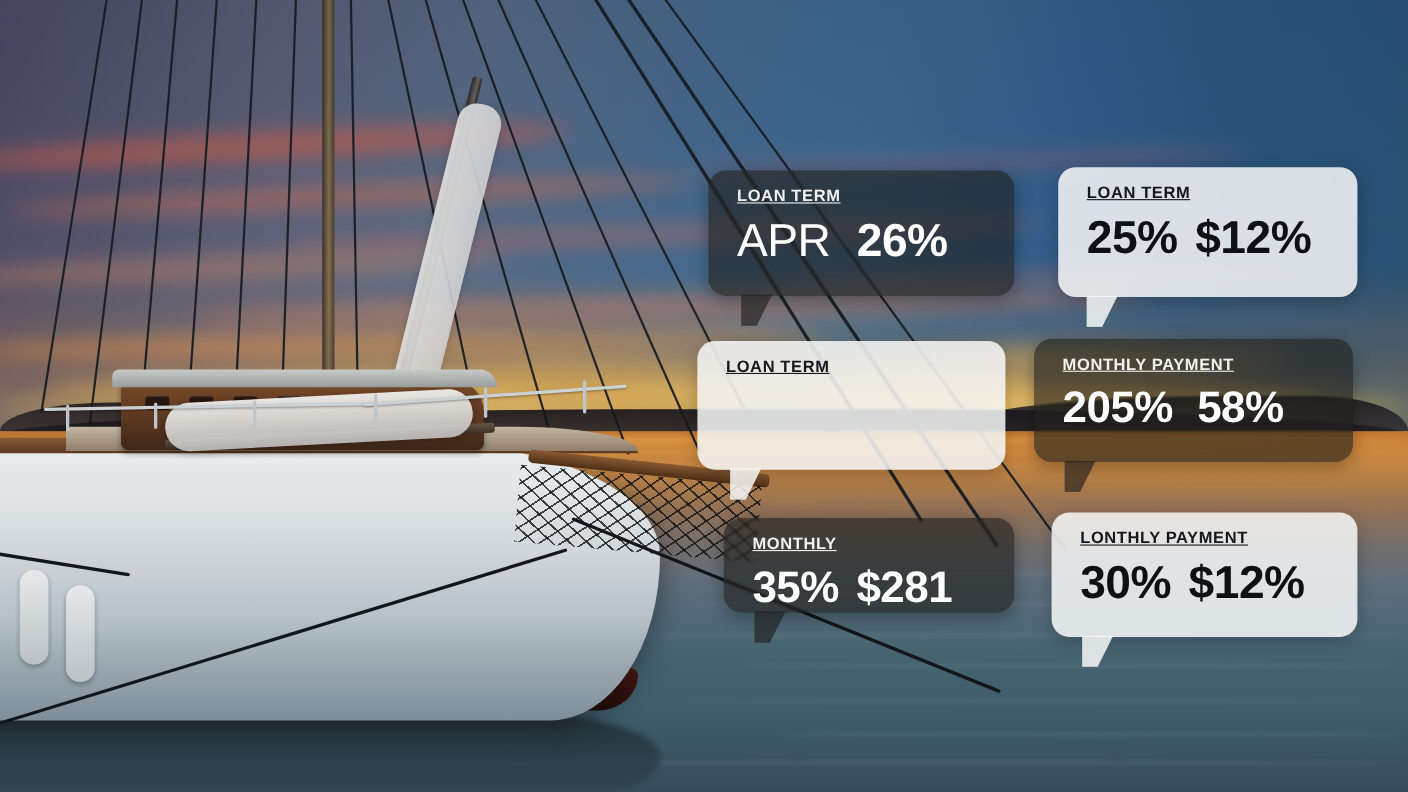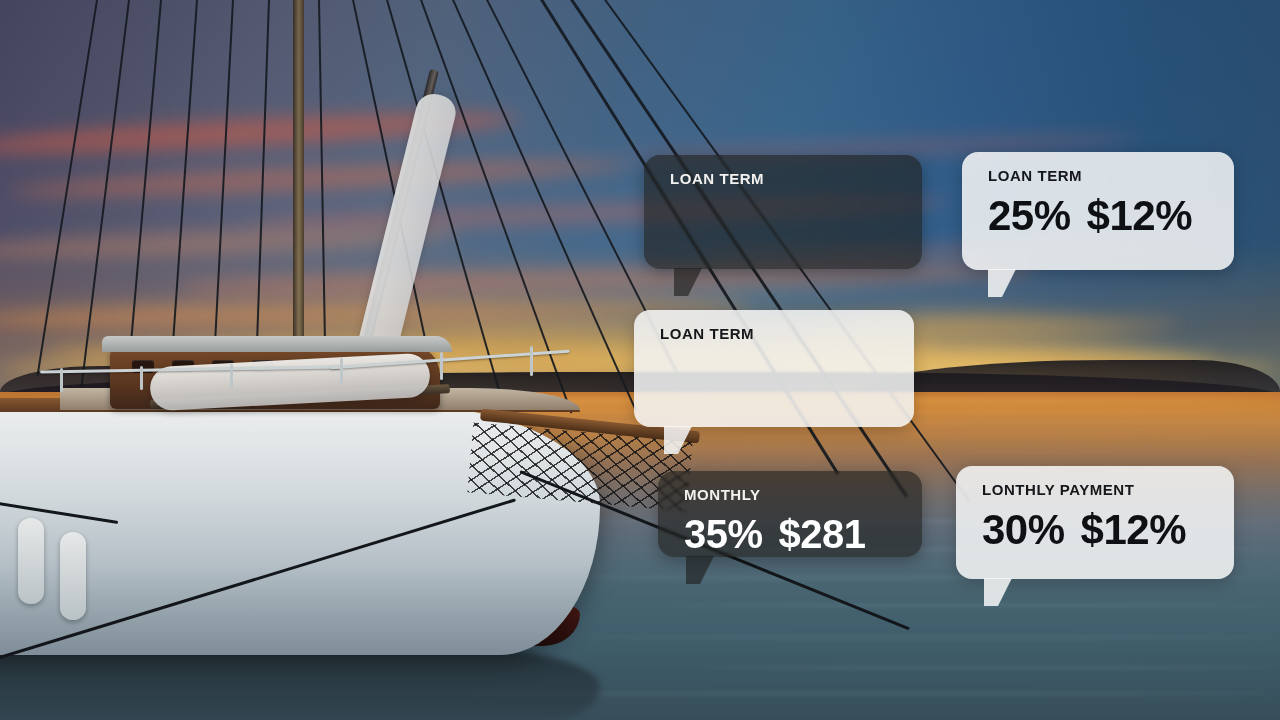--- a/index.html
+++ b/index.html
@@ -272,20 +272,21 @@
   .bubble.light .label { color:#15171a; }
   .bubble.light .vals  { color:#0e1013; }
 
   .label {
     font-size:15px;
     font-weight:700;
     letter-spacing:0.55px;
     line-height:1;
     margin-bottom:12px;
     white-space:nowrap;
+    text-decoration:underline;
   }
   .vals {
     display:flex; align-items:baseline; gap:20px;
     font-size:42px; font-weight:700; line-height:1;
     letter-spacing:-0.5px;
     white-space:nowrap;
   }
   .vals .v-primary { font-weight:400; }
   .vals .v-bold    { font-weight:700; }
 
@@ -414,37 +415,49 @@
       <div class="moor-line" style="left:520px;top:470px;width:420px;transform:rotate(22deg);"></div>
       <div class="moor-line" style="left:-40px;top:496px;width:160px;transform:rotate(9deg);"></div>
     </div>
 
     <div class="grade"></div>
   </div>
 
 
   <div class="bubble dark" id="card-0">
     <div class="label">LOAN TERM</div>
+    <div class="vals">
+      <span class="v-primary">APR</span>
+      <span class="v-bold">26%</span>
+    </div>
     <div class="tail"></div>
   </div>
 
   <div class="bubble light" id="card-1">
     <div class="label">LOAN TERM</div>
     <div class="vals">
       <span class="v-bold">25%</span>
       <span class="v-bold">$12%</span>
     </div>
     <div class="tail"></div>
   </div>
 
   <div class="bubble light" id="card-2">
     <div class="label">LOAN TERM</div>
     <div class="tail"></div>
   </div>
 
+  <div class="bubble dark" id="card-3">
+    <div class="label">MONTHLY PAYMENT</div>
+    <div class="vals">
+      <span class="v-bold">205%</span>
+      <span class="v-bold">58%</span>
+    </div>
+    <div class="tail"></div>
+  </div>
 
   <div class="bubble dark" id="card-4">
     <div class="label">MONTHLY</div>
     <div class="vals">
       <span class="v-bold">35%</span>
       <span class="v-bold">$281</span>
     </div>
     <div class="tail"></div>
   </div>
 

